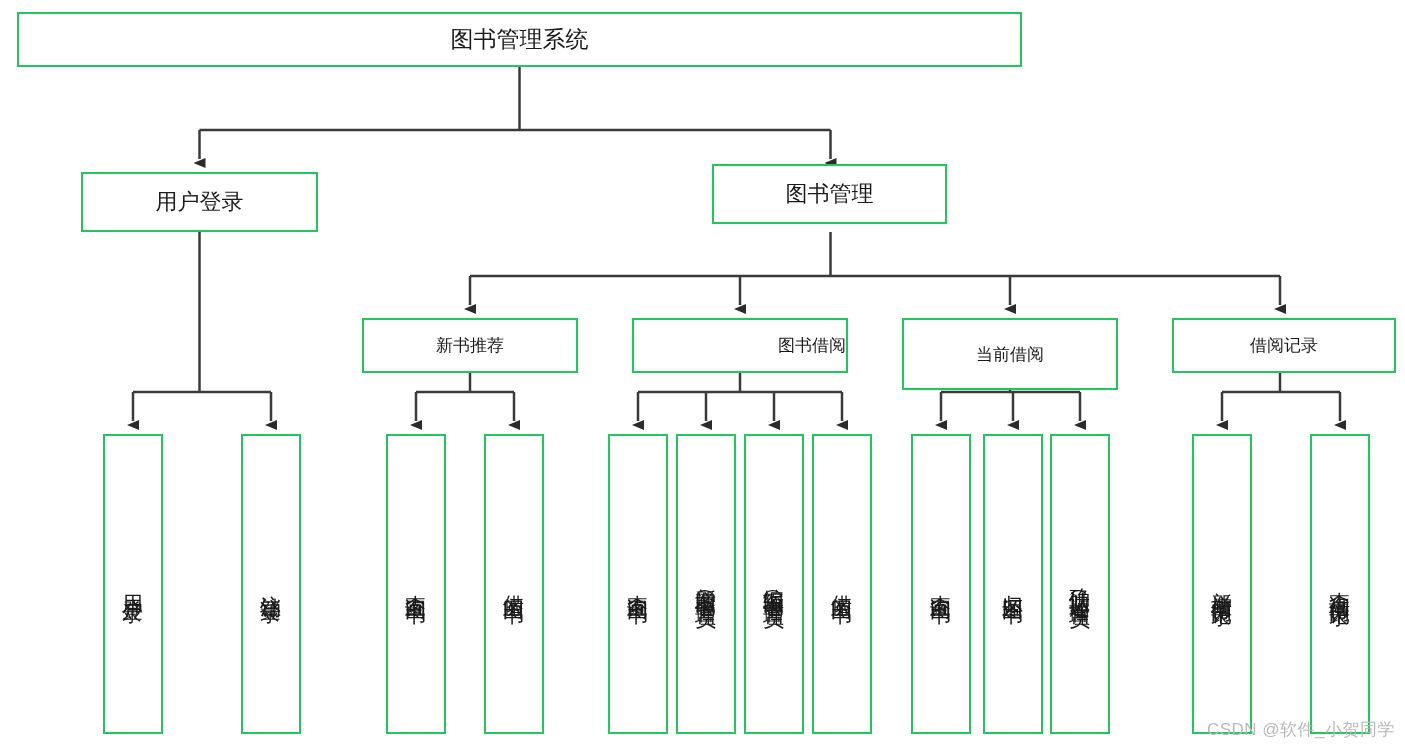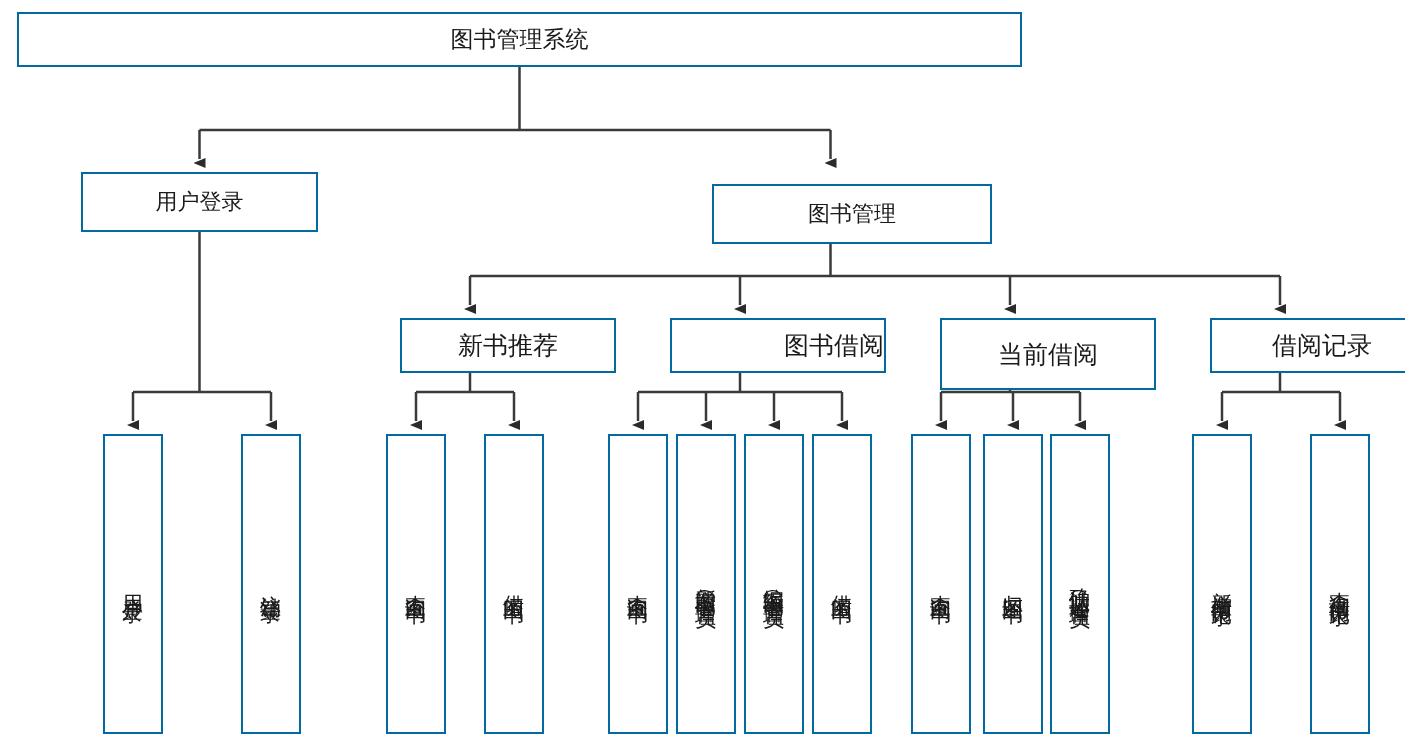--- a/index.html
+++ b/index.html
@@ -20,36 +20,35 @@
   #edges {
     position: absolute;
     left: 0;
     top: 0;
     width: 1405px;
     height: 747px;
   }
   .node {
     position: absolute;
     box-sizing: border-box;
-    border: 2px solid #0369a1;
+    border: 2px solid #22c55e;
     background: #ffffff;
     display: flex;
     align-items: center;
     justify-content: center;
     color: #1a1a1a;
   }
   .node.root {
     font-size: 23px;
   }
   .node.lvl1 {
     font-size: 22px;
   }
   .node.lvl2 {
-    font-size: 25px;
-    margin-left: 38px;
+    font-size: 17px;
   }
   .node.leaf {
     font-size: 21px;
     writing-mode: vertical-rl;
     text-orientation: upright;
     letter-spacing: 3px;
     line-height: 1;
     padding: 6px 0;
   }
   .node .label {
@@ -117,21 +116,21 @@
       </g>
   </svg>
 
   <div id="nodes-layer">
       <div class="node root" style="left: 17px; top: 12px; width: 1005px; height: 55px;">
         <span class="label">图书管理系统</span>
       </div>
       <div class="node lvl1" style="left: 81px; top: 172px; width: 237px; height: 60px;">
         <span class="label">用户登录</span>
       </div>
-      <div class="node lvl1" style="left: 712px; top: 184px; width: 280px; height: 60px;">
+      <div class="node lvl1" style="left: 712px; top: 164px; width: 235px; height: 60px;">
         <span class="label">图书管理</span>
       </div>
       <div class="node lvl2" style="left: 362px; top: 318px; width: 216px; height: 55px;">
         <span class="label">新书推荐</span>
       </div>
       <div class="node lvl2" style="left: 632px; top: 318px; width: 216px; height: 55px; justify-content: flex-end;">
         <span class="label">图书借阅</span>
       </div>
       <div class="node lvl2" style="left: 902px; top: 318px; width: 216px; height: 72px;">
         <span class="label">当前借阅</span>
@@ -173,13 +172,14 @@
         <span class="label">确认归还（管理员）</span>
       </div>
       <div class="node leaf" style="left: 1192px; top: 434px; width: 60px; height: 300px;">
         <span class="label">新增借阅记录</span>
       </div>
       <div class="node leaf" style="left: 1310px; top: 434px; width: 60px; height: 300px;">
         <span class="label">查询借阅记录</span>
       </div>
     </div>
 
+  <div id="watermark">CSDN @软件_小贺同学</div>
 </div>
 
 </body></html>

